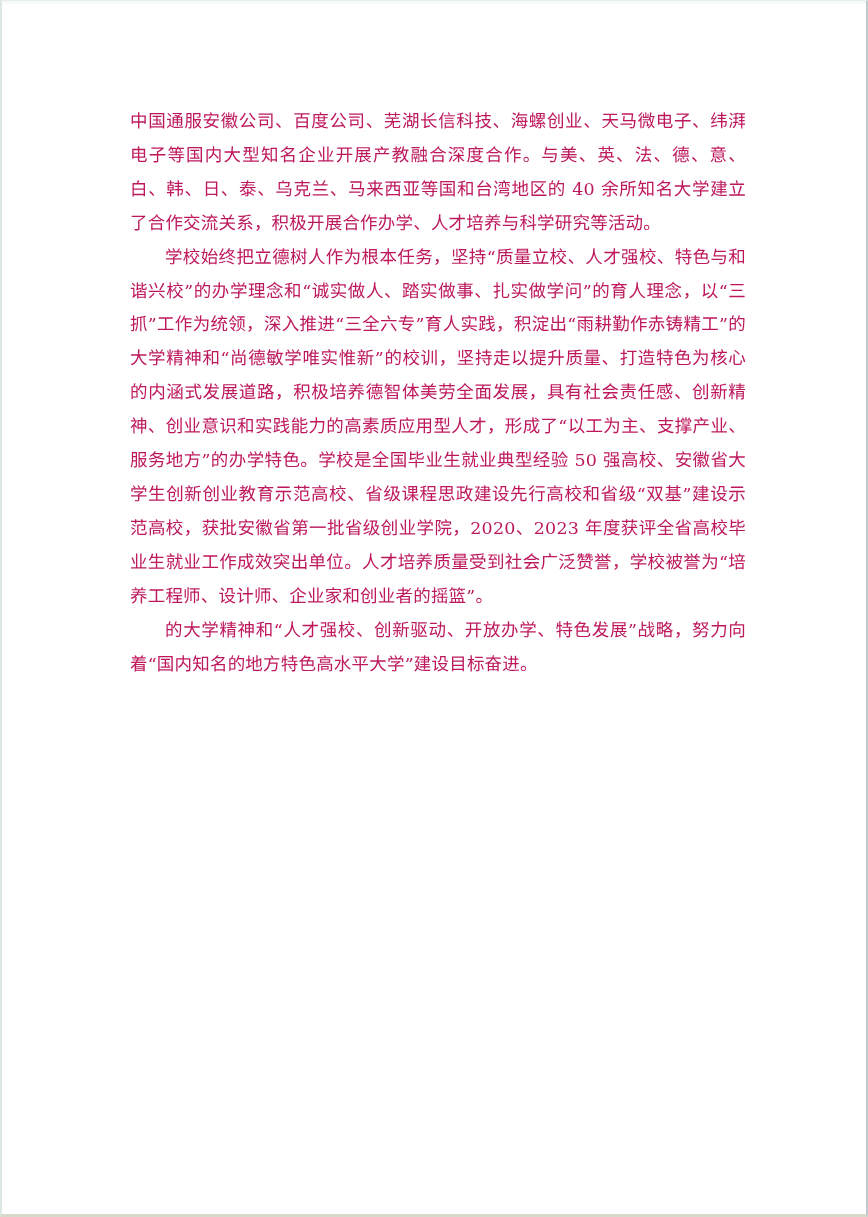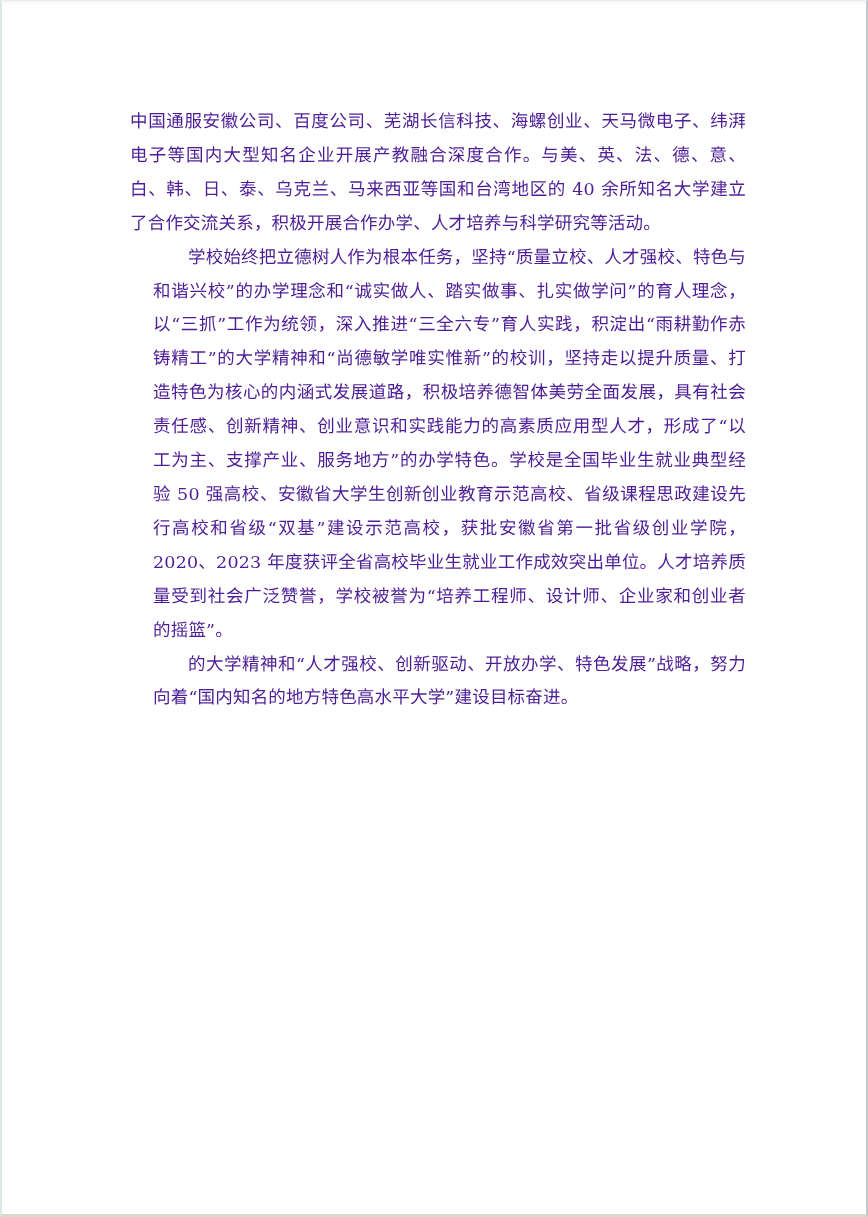--- a/index.html
+++ b/index.html
@@ -27,34 +27,33 @@
     top: 0; left: 0; right: 0;
     height: 4px;
     background: linear-gradient(#f3f7f5, rgba(255,255,255,0));
     pointer-events: none;
   }
   .text-area {
     position: absolute;
     left: 128px;
     top: 104px;
     width: 616px;
-    color: #4c1d95;
+    color: #be185d;
     font-size: 17.5px;
     line-height: 33.9px;
     letter-spacing: 0.2px;
     text-align: justify;
     text-justify: inter-ideograph;
   }
   .text-area p {
     margin: 0;
     padding: 0;
   }
   .text-area p.indent {
     text-indent: 2em;
-    margin-left: 23px;
   }
 </style>
 </head>
 <body>
 
 <div class="page">
   <div class="text-area">
     <p>中国通服安徽公司、百度公司、芜湖长信科技、海螺创业、天马微电子、纬湃电子等国内大型知名企业开展产教融合深度合作。与美、英、法、德、意、白、韩、日、泰、乌克兰、马来西亚等国和台湾地区的 40 余所知名大学建立了合作交流关系，积极开展合作办学、人才培养与科学研究等活动。</p>
     <p class="indent">学校始终把立德树人作为根本任务，坚持“质量立校、人才强校、特色与和谐兴校”的办学理念和“诚实做人、踏实做事、扎实做学问”的育人理念，以“三抓”工作为统领，深入推进“三全六专”育人实践，积淀出“雨耕勤作赤铸精工”的大学精神和“尚德敏学唯实惟新”的校训，坚持走以提升质量、打造特色为核心的内涵式发展道路，积极培养德智体美劳全面发展，具有社会责任感、创新精神、创业意识和实践能力的高素质应用型人才，形成了“以工为主、支撑产业、服务地方”的办学特色。学校是全国毕业生就业典型经验 50 强高校、安徽省大学生创新创业教育示范高校、省级课程思政建设先行高校和省级“双基”建设示范高校，获批安徽省第一批省级创业学院，2020、2023 年度获评全省高校毕业生就业工作成效突出单位。人才培养质量受到社会广泛赞誉，学校被誉为“培养工程师、设计师、企业家和创业者的摇篮”。</p>
     <p class="indent">的大学精神和“人才强校、创新驱动、开放办学、特色发展”战略，努力向着“国内知名的地方特色高水平大学”建设目标奋进。</p>

